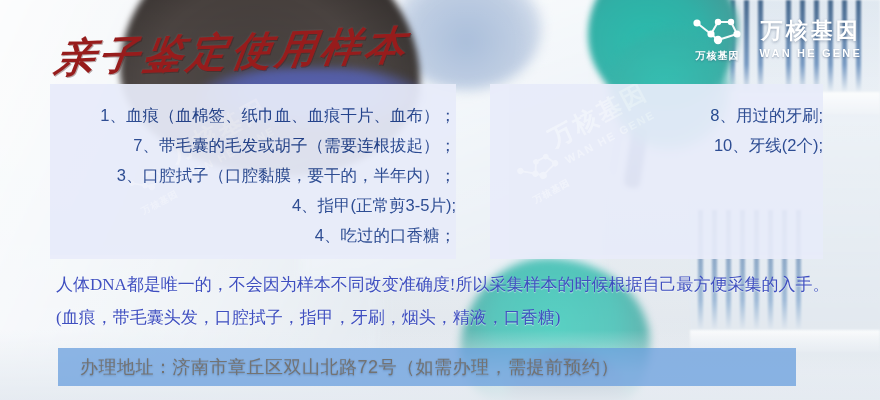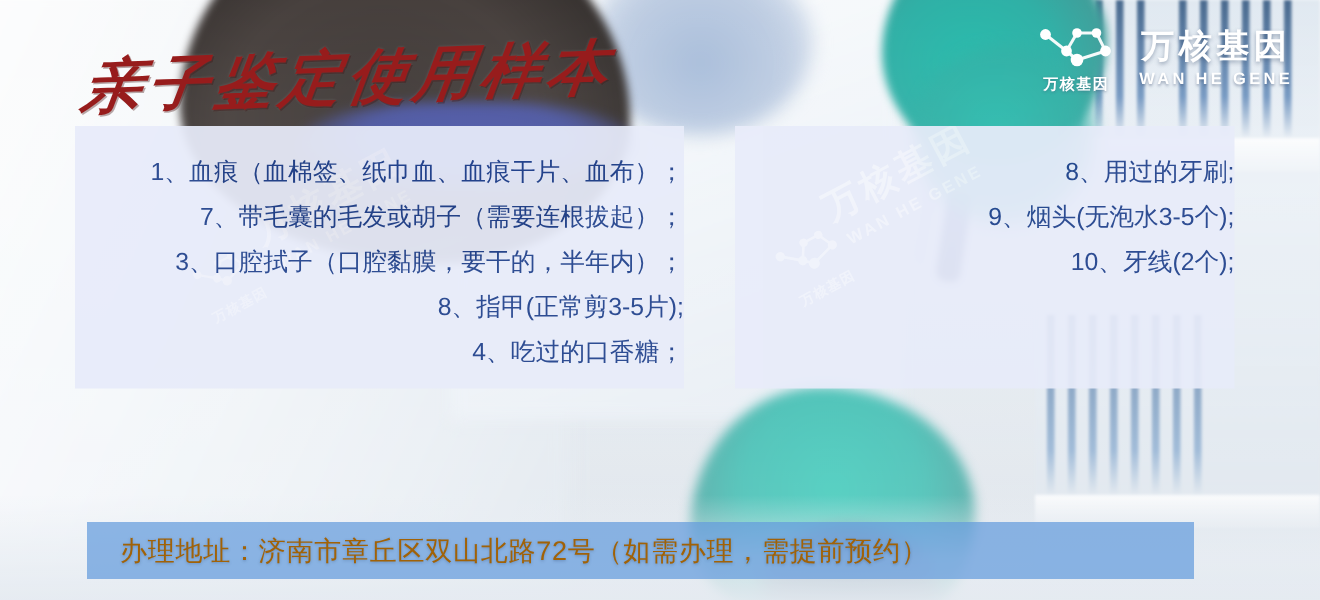--- a/index.html
+++ b/index.html
@@ -123,21 +123,21 @@
   
   .para{position:absolute;left:56px;top:268px;width:790px;
     font-family:"Liberation Serif","DejaVu Serif",serif;
     font-size:17px;line-height:33px;color:#3f4fc0;
     text-shadow:0 1px 1px rgba(255,255,255,.55);}
 
   
   .addr{position:absolute;left:58px;top:348px;width:738px;height:38px;
     background:rgba(100,155,220,.72);
     display:flex;align-items:center;}
-  .addr-text{padding-left:22px;font-size:18px;color:#a16207;letter-spacing:.5px;
+  .addr-text{padding-left:22px;font-size:18px;color:#737373;letter-spacing:.5px;
     white-space:nowrap;text-shadow:0 1px 2px rgba(40,70,110,.35);}
 </style>
 </head>
 <body>
 
 <div class="poster">
 
   <div class="bg">
     <div class="bg-base"></div>
     <div class="bg-coat"></div>
@@ -236,21 +236,21 @@
                 <circle cx="28" cy="24" r="4.2"></circle>
             </g>
           </svg>
           <div class="wm-mark-cn">万核基因</div>
         </div>
       </div>
       <ul class="list">
         <li>1、血痕（血棉签、纸巾血、血痕干片、血布）；</li>
         <li>7、带毛囊的毛发或胡子（需要连根拔起）；</li>
         <li>3、口腔拭子（口腔黏膜，要干的，半年内）；</li>
-        <li>8、指甲(正常剪3-5片);</li>
+        <li>4、指甲(正常剪3-5片);</li>
         <li>4、吃过的口香糖；</li>
       </ul>
     </div>
   </div>
 
   <div class="panel panel-right">
     <div class="panel-inner">
       <div class="wm wm-right">
         <div class="wm-text">
           <span class="wm-cn">万核基因</span>
@@ -273,24 +273,24 @@
                 <circle cx="41" cy="6" r="3.2"></circle>
               <circle cx="47" cy="18" r="3.6"></circle>
                 <circle cx="28" cy="24" r="4.2"></circle>
             </g>
           </svg>
           <div class="wm-mark-cn">万核基因</div>
         </div>
       </div>
       <ul class="list">
         <li>8、用过的牙刷;</li>
-        <li>9、烟头(无泡水3-5个);</li>
         <li>10、牙线(2个);</li>
       </ul>
     </div>
   </div>
 
+  <div class="para">人体DNA都是唯一的，不会因为样本不同改变准确度!所以采集样本的时候根据自己最方便采集的入手。(血痕，带毛囊头发，口腔拭子，指甲，牙刷，烟头，精液，口香糖)</div>
 
   <div class="addr">
     <span class="addr-text">办理地址：济南市章丘区双山北路72号（如需办理，需提前预约）</span>
   </div>
 
 </div>
 
 </body></html>

